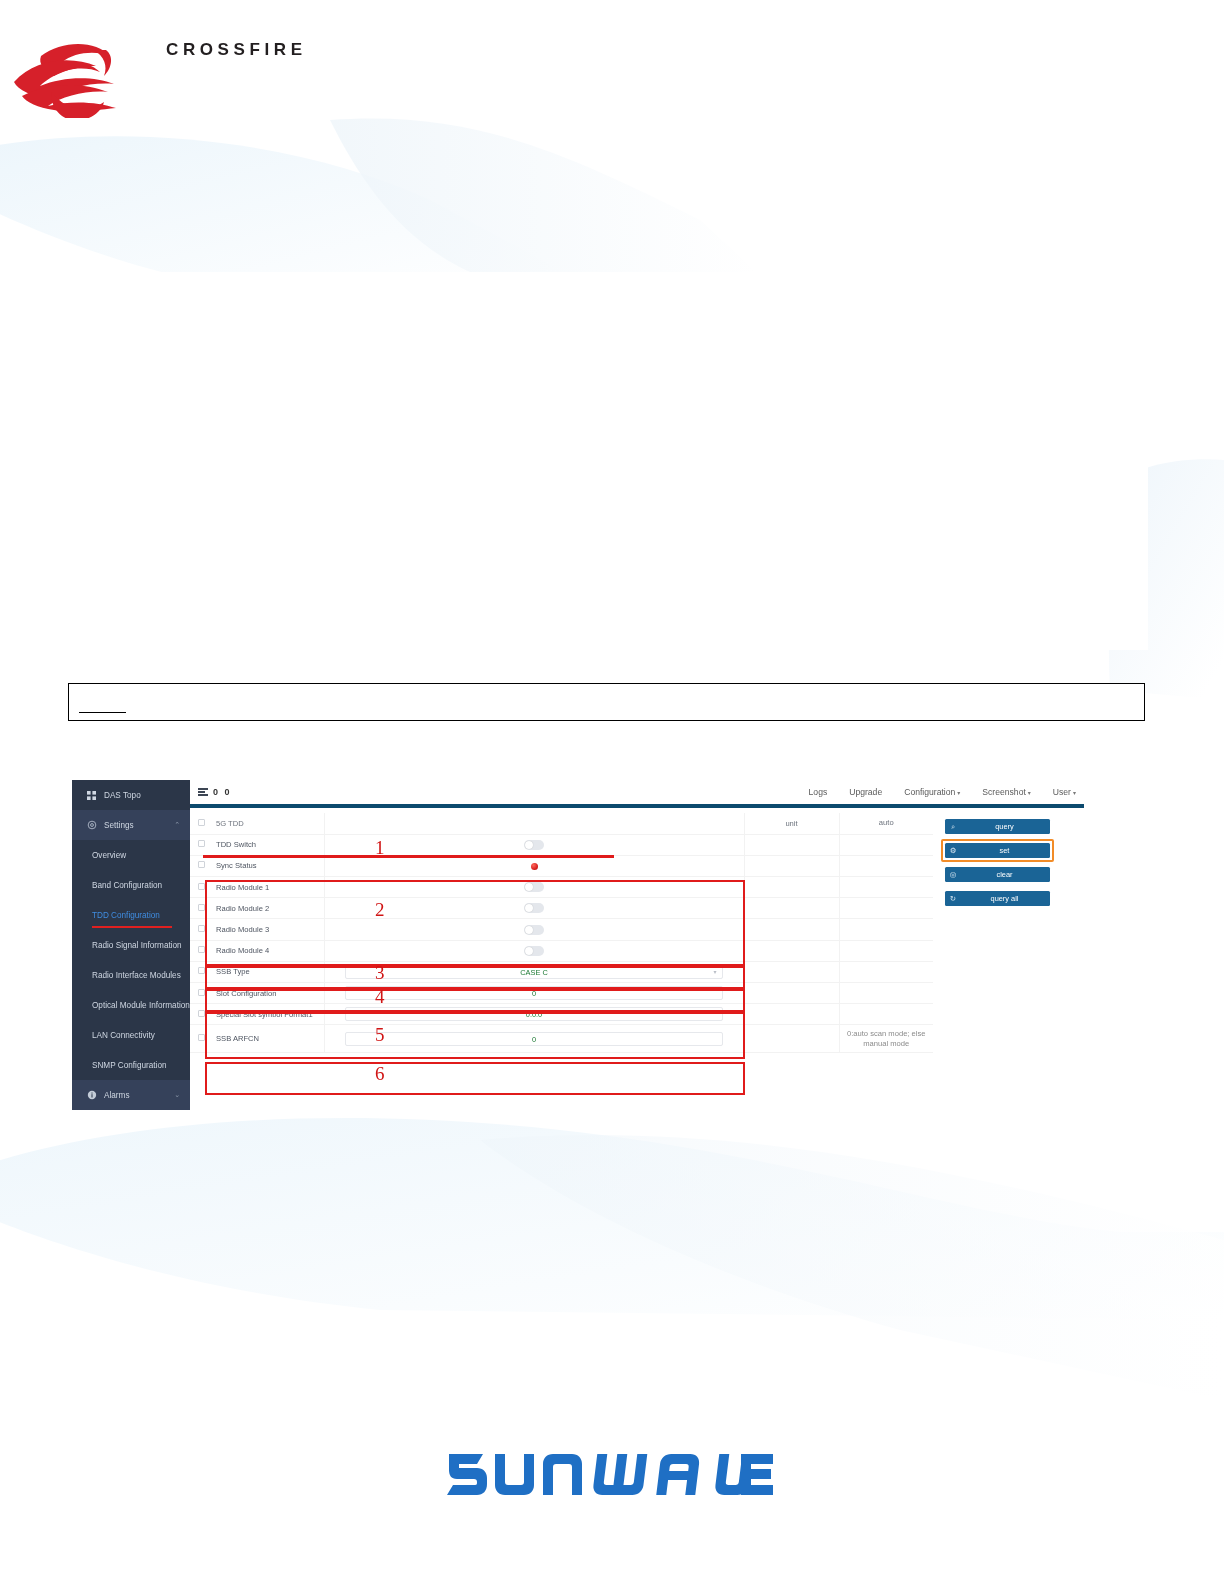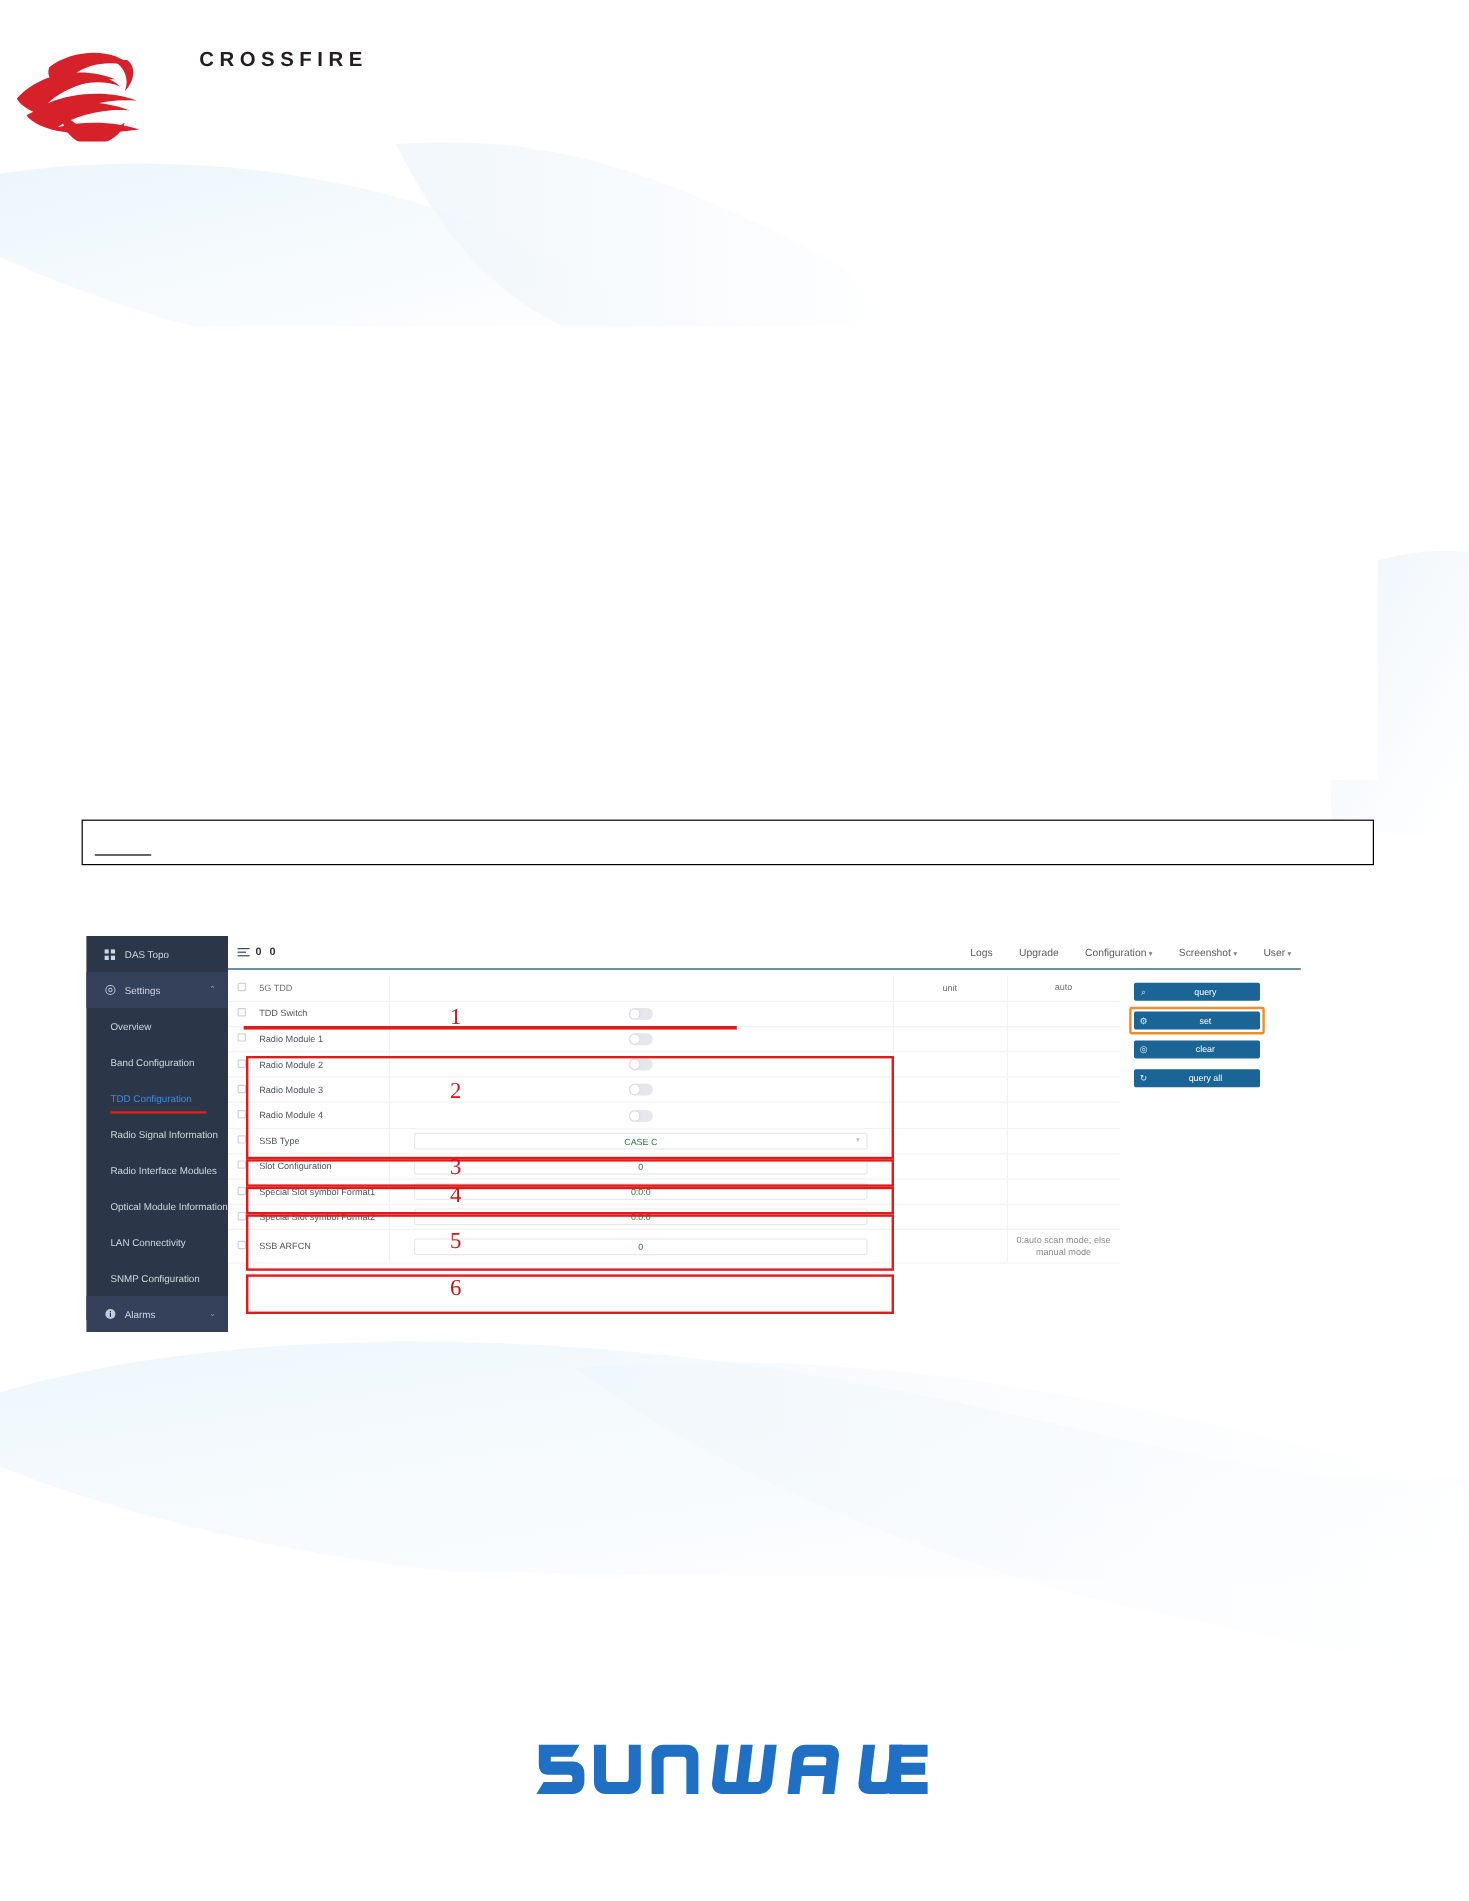--- a/index.html
+++ b/index.html
@@ -79,21 +79,21 @@
     background: #e02020;
   }
 
   
   #app-main {
     position: absolute; left: 118px; top: 0; right: 0; bottom: 0;
     background: #ffffff;
   }
   #app-topbar {
     height: 28px; display: flex; align-items: center;
-    padding: 0 6px 0 8px; border-bottom: 1px solid #0c4a6e;
+    padding: 0 6px 0 8px; border-bottom: 4px solid #0c4a6e;
   }
   #app-topbar .collapse { display: flex; align-items: center; gap: 5px; }
   #app-topbar .bars { display: inline-block; width: 10px; }
   #app-topbar .bars i {
     display: block; height: 1.4px; background: #3d4654; margin: 1.6px 0;
   }
   #app-topbar .bars i:nth-child(1) { width: 10px; }
   #app-topbar .bars i:nth-child(2) { width: 7px; }
   #app-topbar .bars i:nth-child(3) { width: 10px; }
   #app-topbar .counts { font-size: 9px; color: #333; font-weight: 600; letter-spacing: 2px; }
@@ -331,20 +331,27 @@
           </tr>
 
           <tr>
             <td class="c-chk"><span class="chk"></span></td>
             <td class="c-name">TDD Switch</td>
             <td class="c-val"><span class="switch"></span></td>
             <td class="c-unit"></td>
             <td class="c-range"></td>
           </tr>
 
+          <tr>
+            <td class="c-chk"><span class="chk"></span></td>
+            <td class="c-name">Sync Status</td>
+            <td class="c-val"><span class="led"></span></td>
+            <td class="c-unit"></td>
+            <td class="c-range"></td>
+          </tr>
 
           <tr>
             <td class="c-chk"><span class="chk"></span></td>
             <td class="c-name">Radio Module 1</td>
             <td class="c-val"><span class="switch"></span></td>
             <td class="c-unit"></td>
             <td class="c-range"></td>
           </tr>
 
           <tr>
@@ -401,31 +408,20 @@
             <td class="c-name">Special Slot symbol Format1</td>
             <td class="c-val">
               <span class="field">
                 <span>0:0:0</span>
               </span>
             </td>
             <td class="c-unit"></td>
             <td class="c-range"></td>
           </tr>
 
-          <tr>
-            <td class="c-chk"><span class="chk"></span></td>
-            <td class="c-name">Special Slot symbol Format2</td>
-            <td class="c-val">
-              <span class="field">
-                <span>0:0:0</span>
-              </span>
-            </td>
-            <td class="c-unit"></td>
-            <td class="c-range"></td>
-          </tr>
 
           <tr class="tall">
             <td class="c-chk"><span class="chk"></span></td>
             <td class="c-name">SSB ARFCN</td>
             <td class="c-val">
               <span class="field">
                 <span>0</span>
               </span>
             </td>
             <td class="c-unit"></td>

